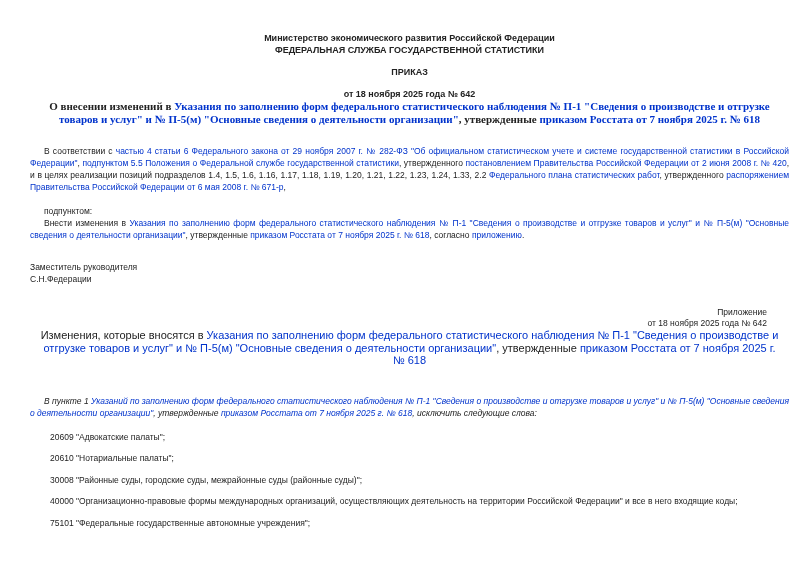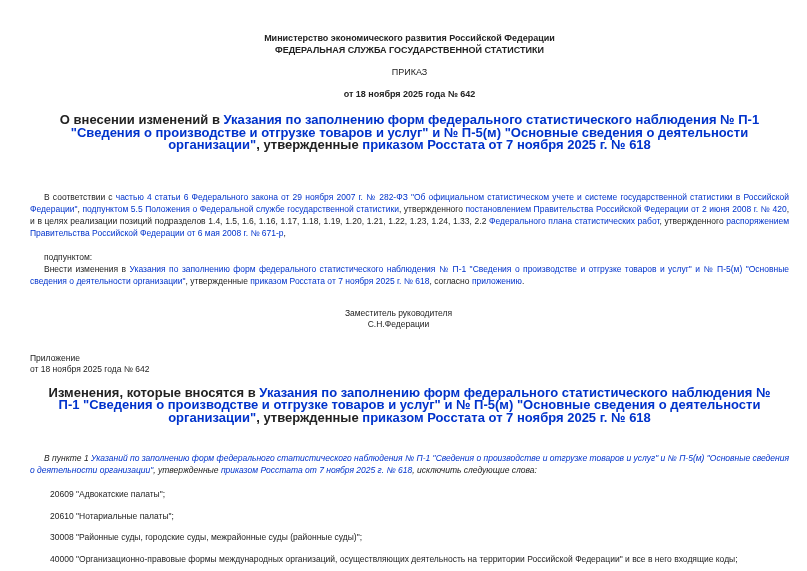--- a/index.html
+++ b/index.html
@@ -15,47 +15,47 @@
     font-family:"Liberation Sans", sans-serif;
     font-size:8.5px;
     line-height:12px;
   }
   .page{
     width:807px;height:571px;
     padding:33px 18px 0 30px;
   }
   .center{text-align:center;}
   .header-org{font-weight:bold;font-size:9px;line-height:11.5px;}
-  .doc-type{font-weight:normal;font-size:9px;margin-top:10px;}
+  .doc-type{font-weight:bold;font-size:9px;margin-top:10px;}
   .doc-date{font-weight:bold;font-size:9px;margin-top:10px;}
   .doc-title{
-    font-weight:bold;font-size:13px;line-height:12.5px;
-    margin-top:14px;padding:0 10px;
+    font-weight:bold;font-size:11px;line-height:12.5px;
+    padding:0 10px;font-family:Liberation Serif, serif;
   }
   .para{
     text-align:justify;
     text-indent:14px;
   }
-  .preamble{margin-top:39px;}
+  .preamble{margin-top:20px;}
   .order-word{margin-top:12px;text-indent:14px;}
   .signature{
     margin-top:21px;
-    text-align:center;
+    text-align:left;
     padding-right:22px;
     line-height:11.5px;
   }
   .appendix-label{
     margin-top:22px;
-    text-align:left;
+    text-align:right;
     padding-right:22px;
     line-height:11px;
   }
   .appendix-title{
-    font-weight:bold;font-size:13px;line-height:12.5px;
-    margin-top:12px;padding:0 10px;
+    font-weight:normal;font-size:11px;line-height:12.5px;
+    padding:0 10px;
   }
   .appendix-para{margin-top:28px;font-style:italic;}
   .excluded-list{margin-top:12px;}
   .excluded-item{
     padding-left:20px;
     margin-bottom:9.5px;
     line-height:12px;
   }
   .lnk{color:var(--link-color);}
 </style>

